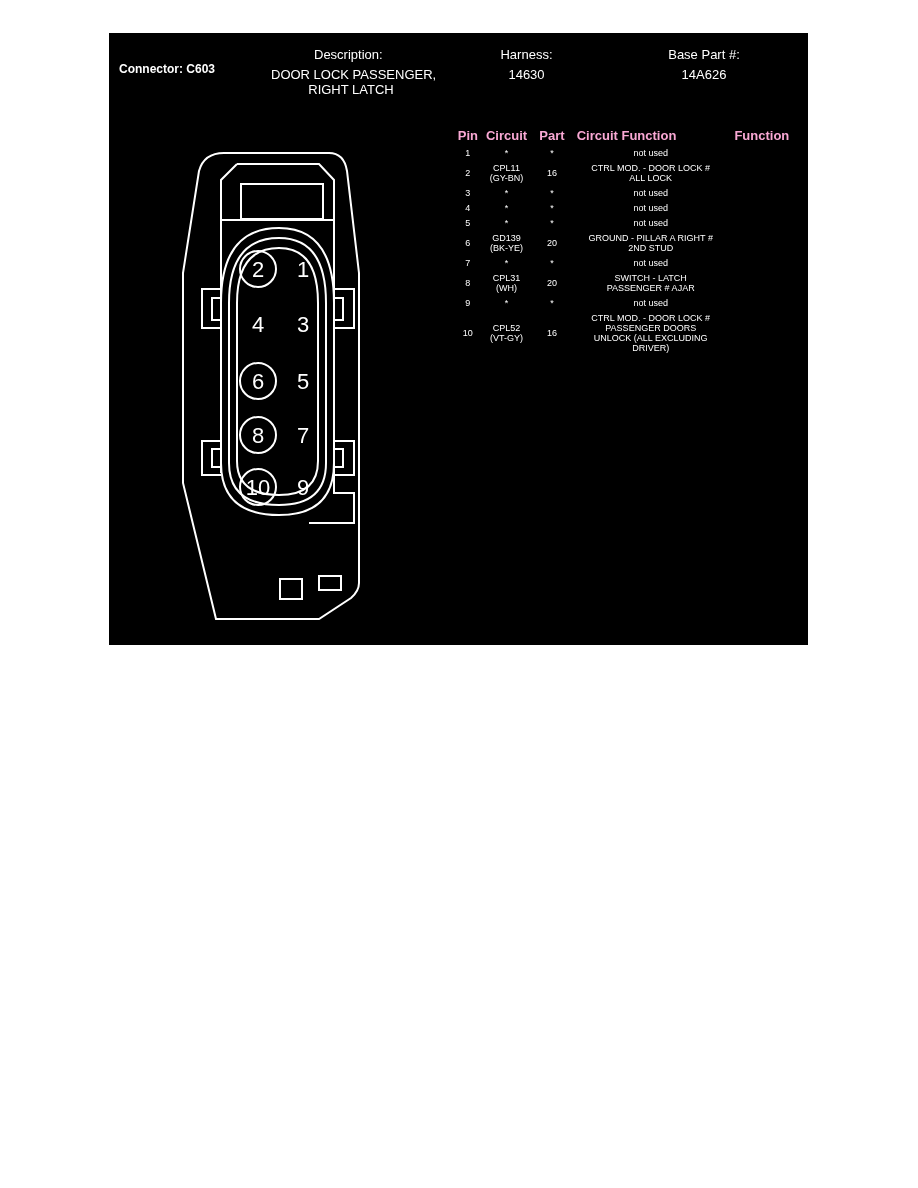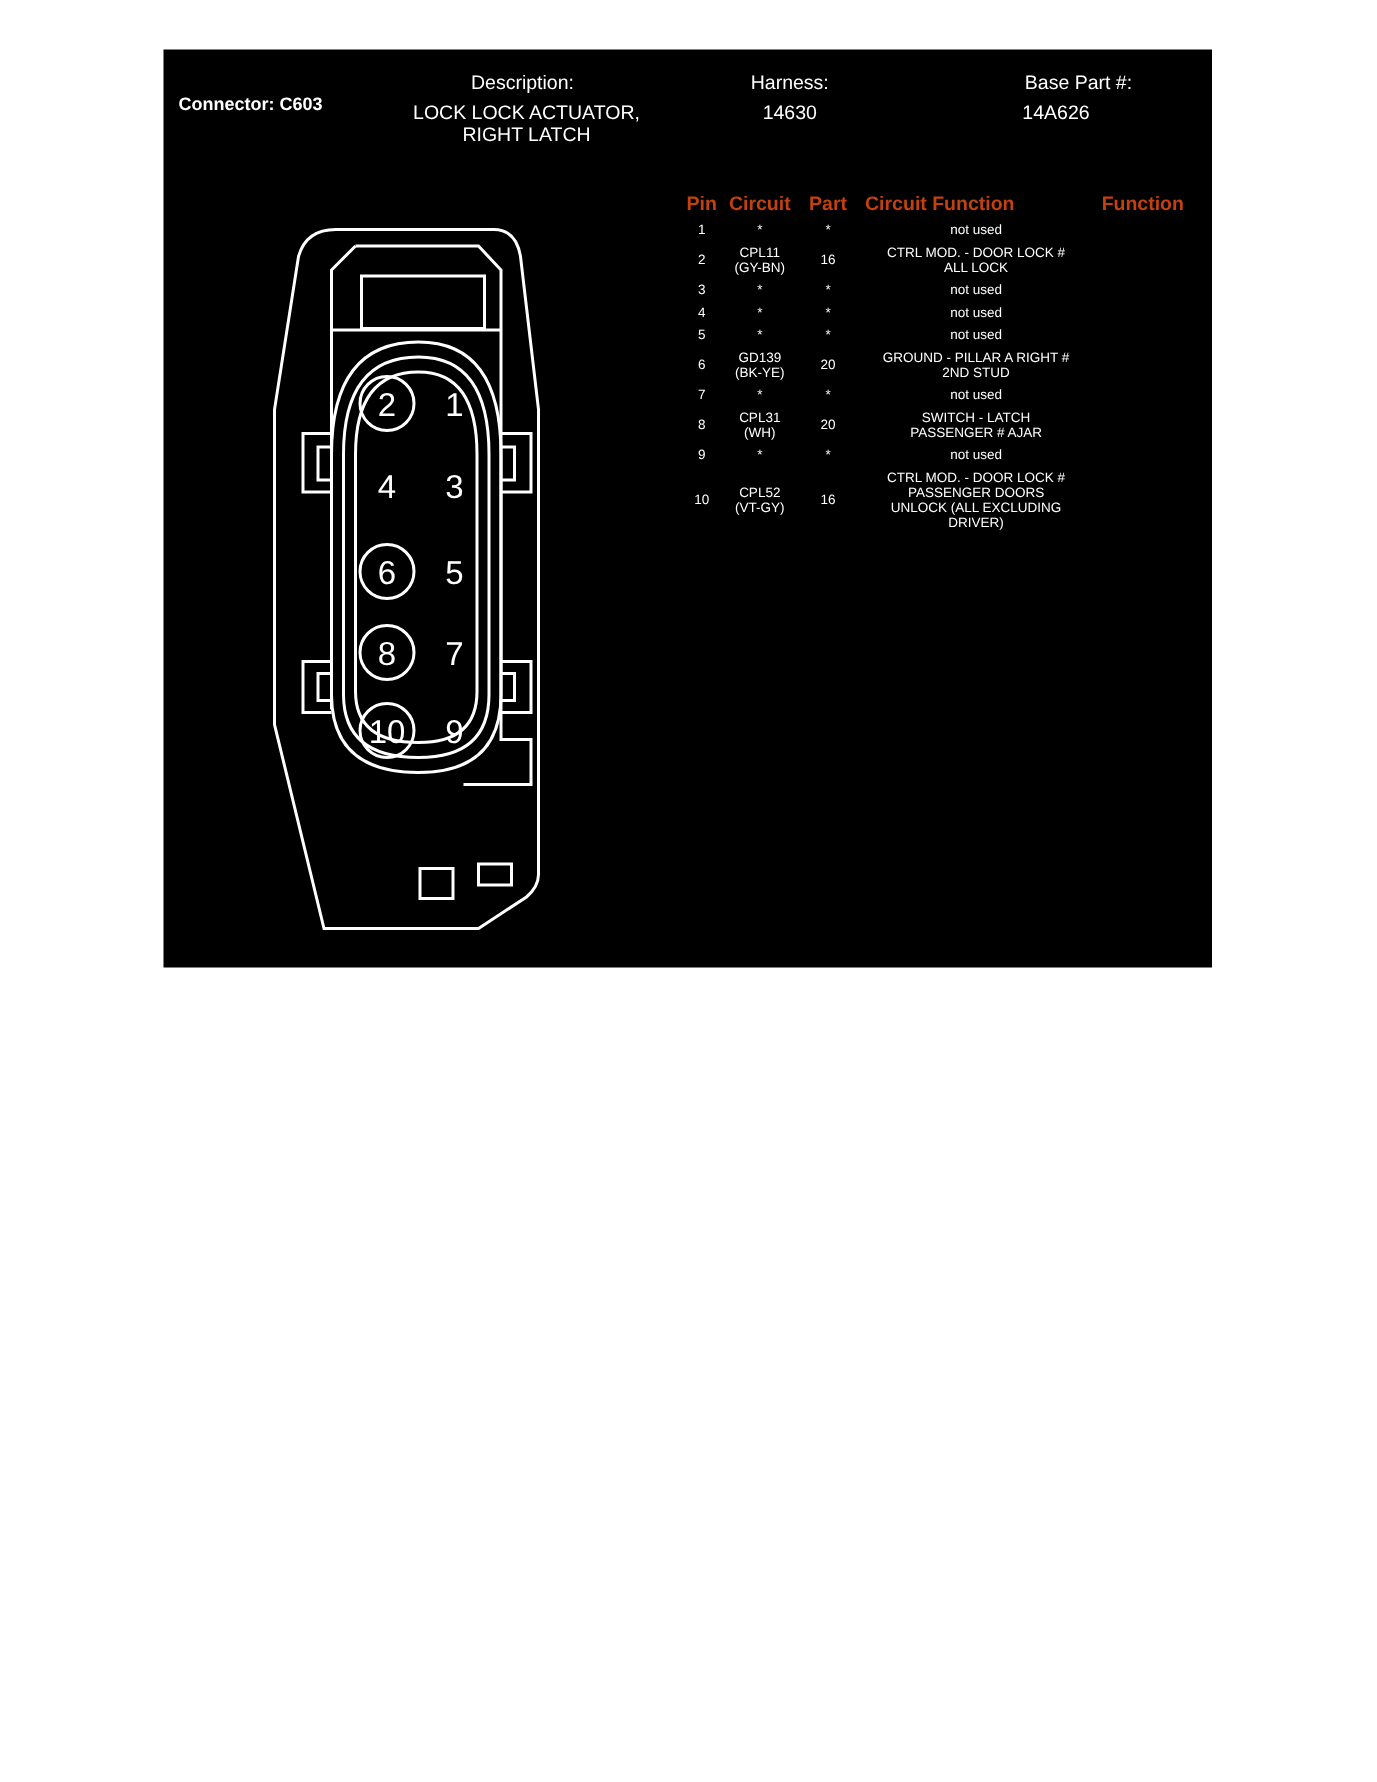--- a/index.html
+++ b/index.html
@@ -32,32 +32,32 @@
       font-size: 13px; font-weight: normal;
       text-align: center;
     }
     .val {
       font-size: 13px; text-align: center; line-height: 15px;
     }
     .desc-label { left: 205px; top: 14px; }
     .desc-val { left: 162px; top: 34px; width: 160px; }
     .harn-label { left: 385px; top: 14px; width: 65px; }
     .harn-val { left: 385px; top: 34px; width: 65px; }
-    .part-label { left: 560px; top: 14px; width: 100px; }
+    .part-label { left: 545px; top: 14px; width: 100px; }
     .part-val { left: 545px; top: 34px; width: 100px; }
 
     .pin-table {
       position: absolute;
       left: 345px;
       top: 95px;
       width: 345px;
       border-collapse: collapse;
     }
     .pin-table th {
-      font-size: 13px; font-weight: bold; color: #c2410c;
+      font-size: 13px; font-weight: bold; color: #f9a8d4;
       padding: 0 0 3px 0; text-align: center; white-space: nowrap;
     }
     .pin-table td {
       font-size: 9px; color: #fff; line-height: 10px;
       padding: 2px 0 3px 0; vertical-align: middle;
     }
     .c-pin { width: 28px; text-align: center; }
     .c-circ { width: 50px; text-align: center; }
     .c-gauge { width: 42px; text-align: center; }
     .c-func { width: 150px; text-align: center; padding-left: 4px !important; }
@@ -76,21 +76,21 @@
   </style>
 </head>
 <body>
 
 <div class="panel">
 
   <div class="abs title">Connector: C603</div>
 
   <div class="abs hdr desc-label">Description:</div>
   <div class="abs val desc-val">
-    <div>LOCK LOCK ACTUATOR,</div>
+    <div>DOOR LOCK PASSENGER,</div>
     <div>RIGHT LATCH</div>
   </div>
 
   <div class="abs hdr harn-label">Harness:</div>
   <div class="abs val harn-val">14630</div>
 
   <div class="abs hdr part-label">Base Part #:</div>
   <div class="abs val part-val">14A626</div>
 
   <svg class="connector" width="220" height="500" viewBox="0 0 220 500" fill="none" stroke="#ffffff" stroke-width="2">

